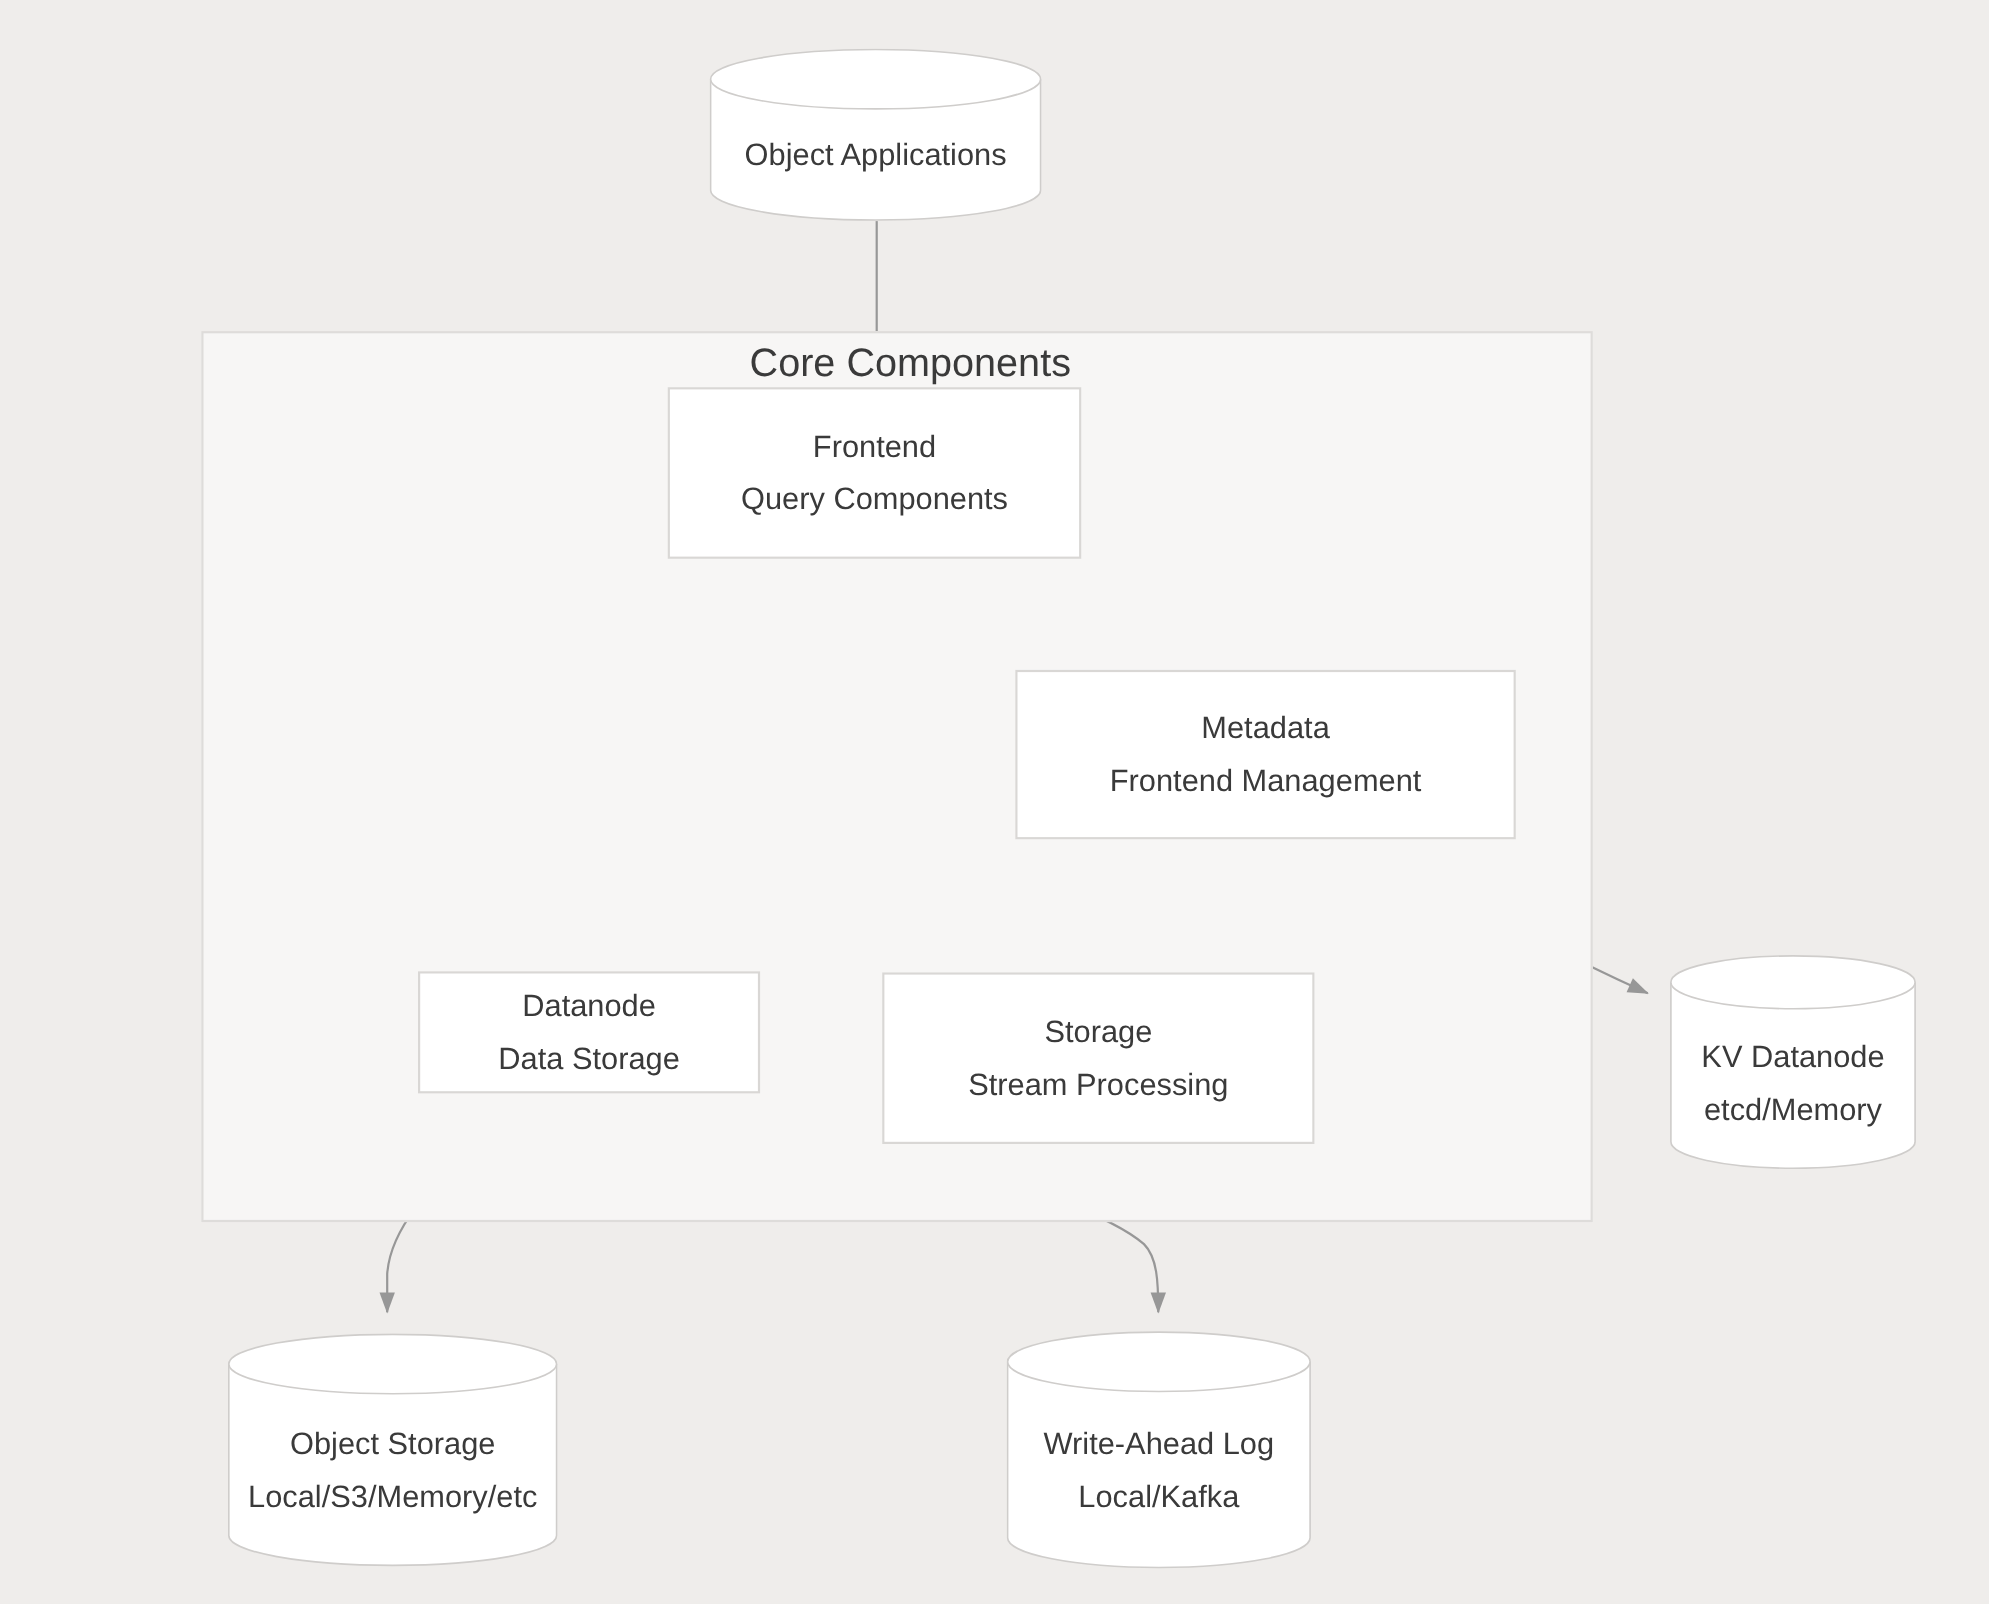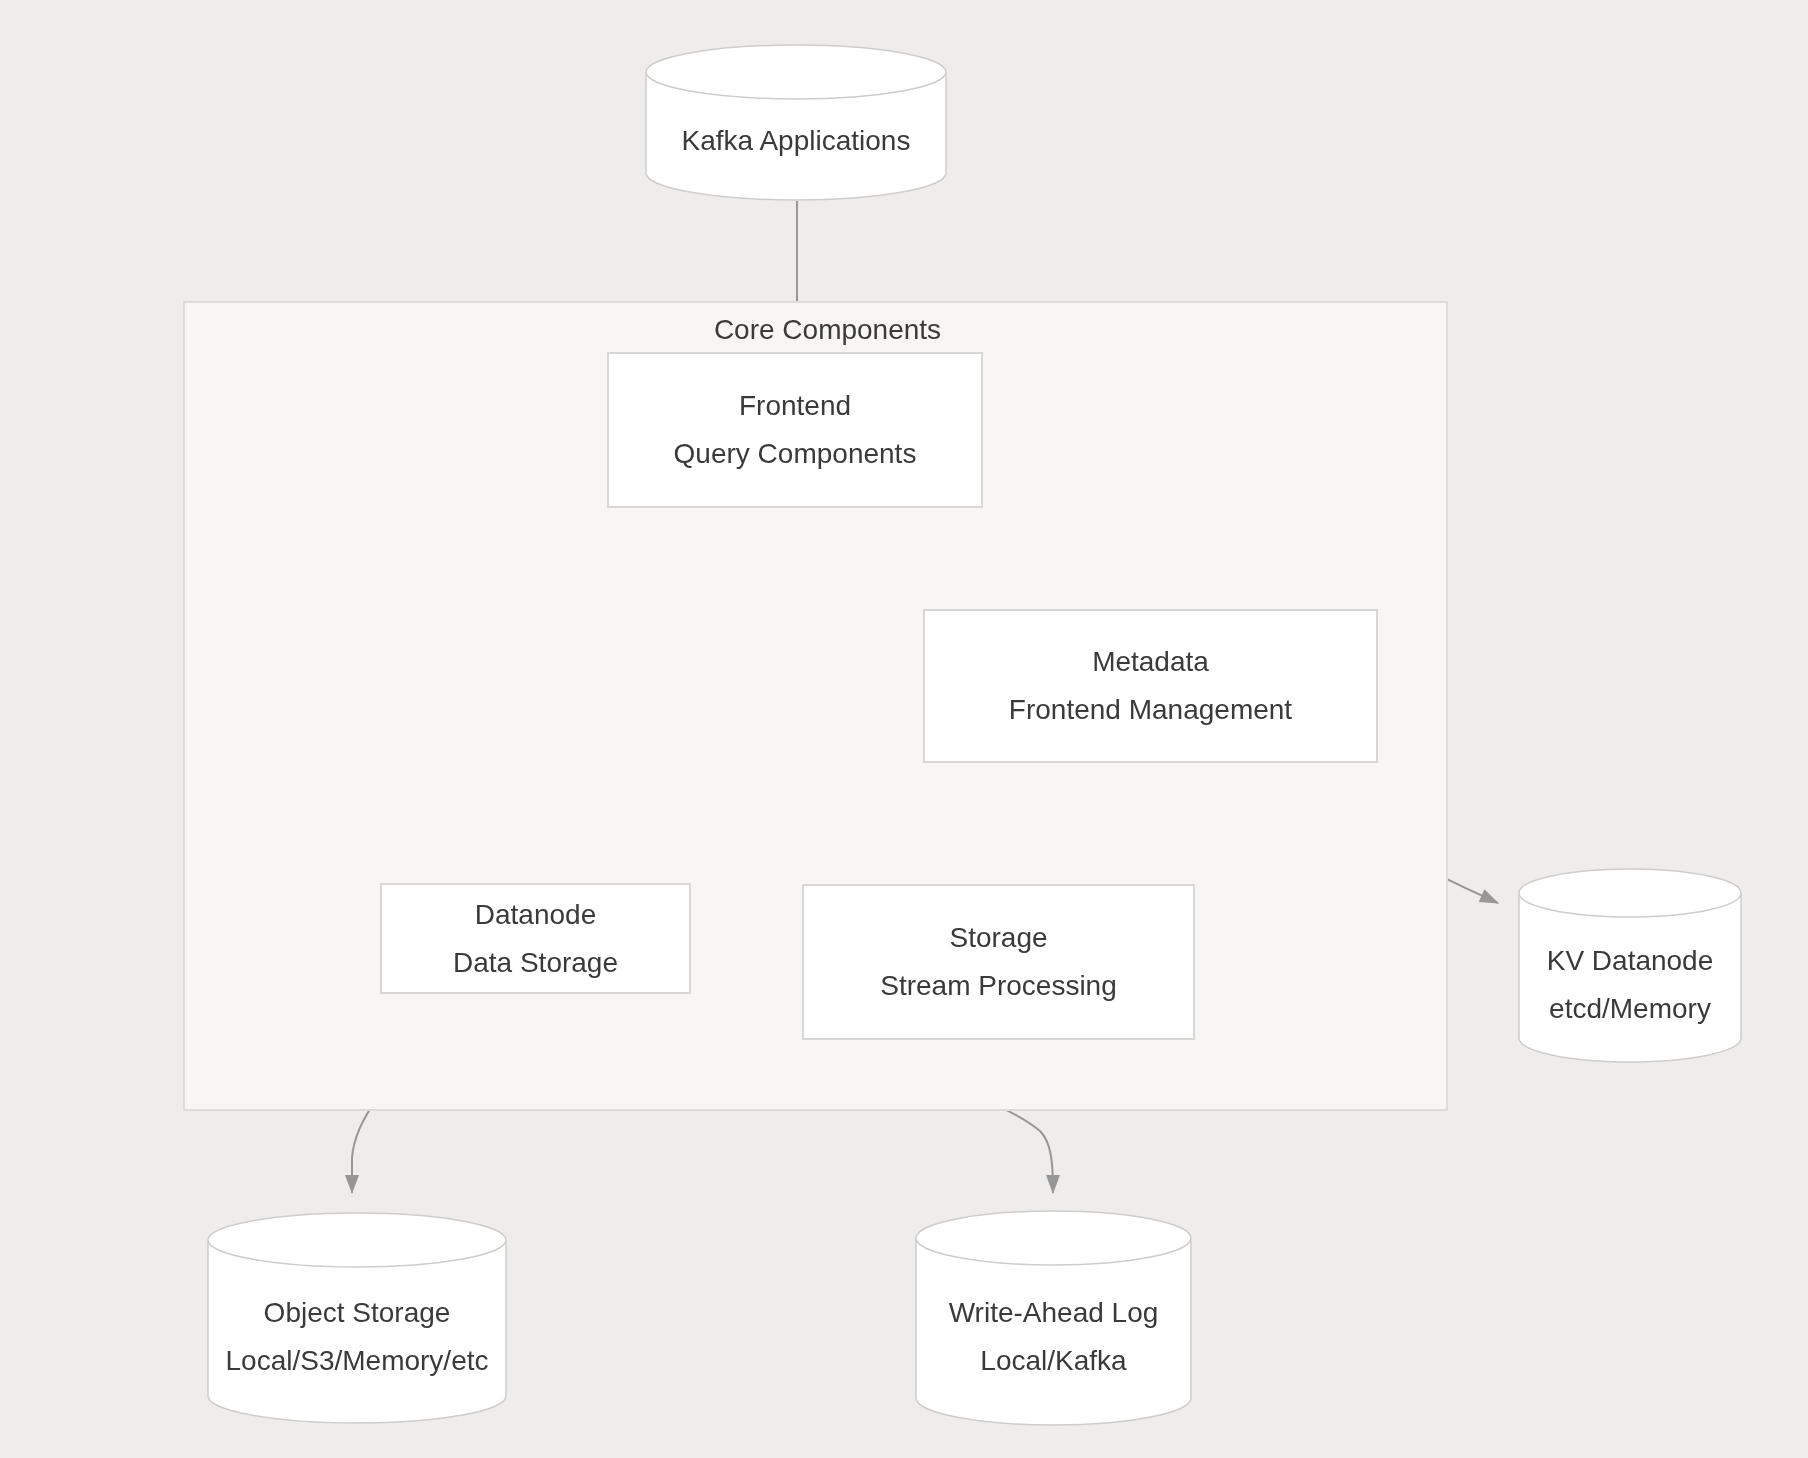--- a/index.html
+++ b/index.html
@@ -27,21 +27,21 @@
     position:absolute;
     left:183px;top:301px;width:1265px;height:810px;
     background:var(--container-bg,#f7f6f5);
     border:2px solid var(--container-border,#dedcda);
     box-sizing:border-box;
   }
   .container-label{
     position:absolute;
     left:0;right:0;top:10px;
     text-align:center;
-    font-size:28px;
+    font-size:36px;
     line-height:34px;
     color:var(--text,#3a3a3a);
     padding-left:24px;
   }
   .node{
     position:absolute;
     display:flex;flex-direction:column;
     align-items:center;justify-content:center;
     text-align:center;
     font-size:28px;
@@ -93,21 +93,21 @@
 
   <div class="container-box">
     <div class="container-label">Core Components</div>
   </div>
 
   <div class="node cyl" style="left:645px;top:44px;width:302px;height:156px">
     <svg class="cyl-shape" width="302" height="158" viewBox="0 0 302 158">
       <path d="M1,28 L1,129 A150,27 0 0 0 301,129 L301,28"></path>
       <ellipse cx="151" cy="28" rx="150" ry="27"></ellipse>
     </svg>
-    <span>Kafka Applications</span>
+    <span>Object Applications</span>
 
   </div>
 
   <div class="node rect" style="left:607px;top:352px;width:376px;height:156px">
     <span>Frontend</span>
     <span>Query Components</span>
   </div>
 
   <div class="node rect" style="left:923px;top:609px;width:455px;height:154px">
     <span>Metadata</span>

